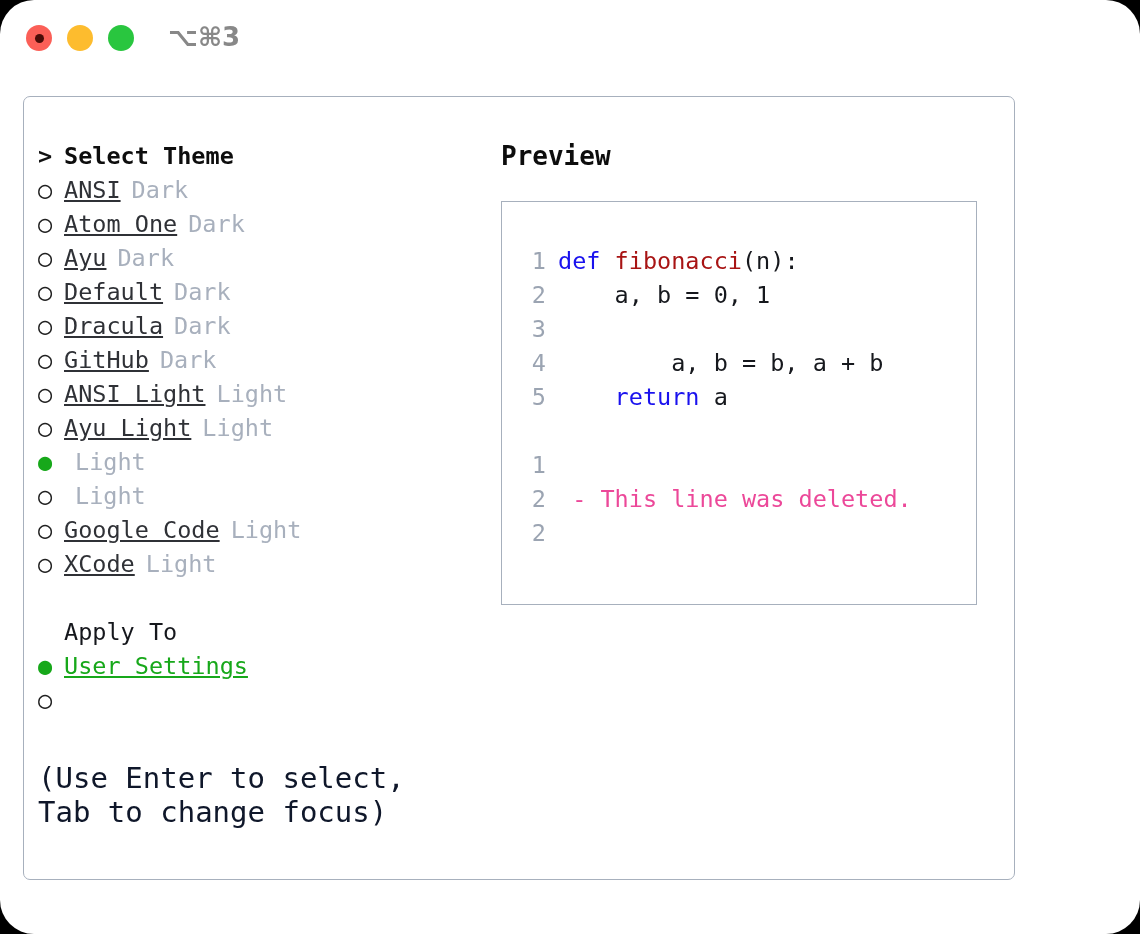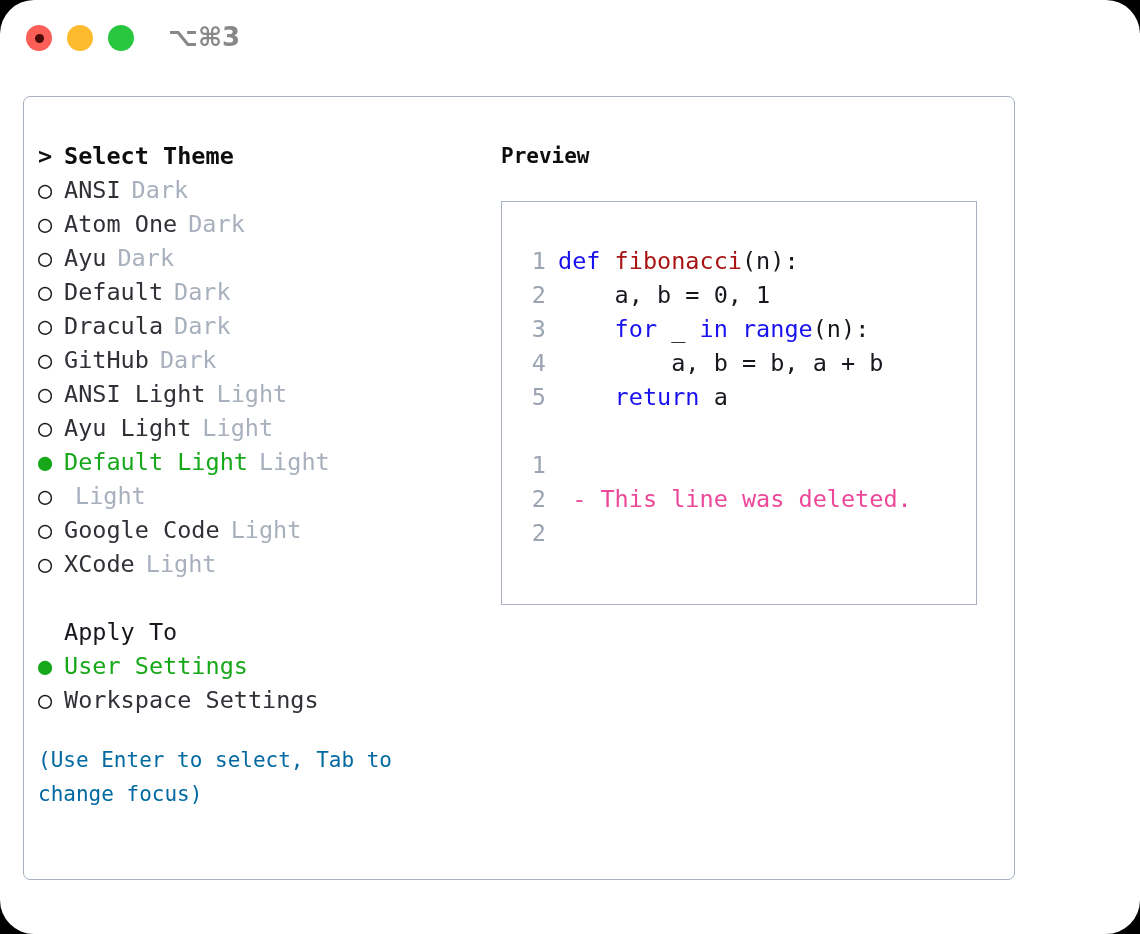--- a/index.html
+++ b/index.html
@@ -114,53 +114,54 @@
   .marker.hollow { color: #222222; }
   .marker.filled { color: #17a81a; }
   .marker.blank  { color: transparent; }
 
   .label-head {
     color: #0d0d0d;
     font-weight: bold;
   }
   .label-main {
     color: #2f3136;
+    text-decoration: underline;
   }
   .label-main.sel {
     color: #17a81a;
   }
   .label-dim {
     color: #a8b0bd;
     padding-left: 11px;
   }
   .group-head {
     color: #15171c;
     font-weight: normal;
   }
 
   .spacer-sm { height: 34px; }
 
   .hint {
-    margin-top: 26px;
-    font-size: 21px;
-    line-height: 34px;
-    color: #0369a1;
+    margin-top: 44px;
+    font-size: 29px;
+    line-height: 34px;
+    color: #0f172a;
     width: 410px;
     white-space: normal;
   }
 
   
   .right-col {
     position: absolute;
     left: 477px;
     top: 42px;
     width: 500px;
   }
   .preview-title {
-    font-size: 21px;
+    font-size: 26px;
     font-weight: bold;
     color: #0d0d0d;
     line-height: 34px;
   }
   .code-box {
     margin-top: 28px;
     width: 476px;
     height: 404px;
     border: 1.6px solid #a7b0bd;
     box-sizing: border-box;
@@ -222,50 +223,50 @@
 
       <div id="theme-list">
           <div class="row"><span class="marker hollow">○</span><span class="label-main">ANSI</span><span class="label-dim">Dark</span></div>
           <div class="row"><span class="marker hollow">○</span><span class="label-main">Atom One</span><span class="label-dim">Dark</span></div>
           <div class="row"><span class="marker hollow">○</span><span class="label-main">Ayu</span><span class="label-dim">Dark</span></div>
           <div class="row"><span class="marker hollow">○</span><span class="label-main">Default</span><span class="label-dim">Dark</span></div>
           <div class="row"><span class="marker hollow">○</span><span class="label-main">Dracula</span><span class="label-dim">Dark</span></div>
           <div class="row"><span class="marker hollow">○</span><span class="label-main">GitHub</span><span class="label-dim">Dark</span></div>
           <div class="row"><span class="marker hollow">○</span><span class="label-main">ANSI Light</span><span class="label-dim">Light</span></div>
           <div class="row"><span class="marker hollow">○</span><span class="label-main">Ayu Light</span><span class="label-dim">Light</span></div>
-          <div class="row"><span class="marker filled">●</span><span class="label-main sel">Default Light</span><span class="label-dim">Light</span></div>
+          <div class="row"><span class="marker filled">●</span><span class="label-dim">Light</span></div>
           <div class="row"><span class="marker hollow">○</span><span class="label-dim">Light</span></div>
           <div class="row"><span class="marker hollow">○</span><span class="label-main">Google Code</span><span class="label-dim">Light</span></div>
           <div class="row"><span class="marker hollow">○</span><span class="label-main">XCode</span><span class="label-dim">Light</span></div>
         </div>
 
       <div class="spacer-sm"></div>
 
       <div class="row">
         <span class="marker blank">○</span>
         <span class="group-head">Apply To</span>
       </div>
 
       <div id="apply-list">
           <div class="row"><span class="marker filled">●</span><span class="label-main sel">User Settings</span></div>
-          <div class="row"><span class="marker hollow">○</span><span class="label-main">Workspace Settings</span></div>
+          <div class="row"><span class="marker hollow">○</span></div>
         </div>
 
       <div class="hint">(Use Enter to select, Tab to change focus)</div>
     </div>
 
     <div class="right-col">
       <div class="preview-title">Preview</div>
 
       <div class="code-box">
         <div class="code-inner">
           <div id="code-lines">
               <div class="cline"><span class="lnum">1</span><span class="ctext"><span class="tok-kw">def </span><span class="tok-fn">fibonacci</span><span class="tok-pl">(n):</span></span></div>
               <div class="cline"><span class="lnum">2</span><span class="ctext"><span class="tok-pl">    a, b = 0, 1</span></span></div>
-              <div class="cline"><span class="lnum">3</span><span class="ctext"><span class="tok-pl">    </span><span class="tok-kw">for</span><span class="tok-pl"> _ </span><span class="tok-kw">in</span><span class="tok-pl"> </span><span class="tok-kw">range</span><span class="tok-pl">(n):</span></span></div>
+              <div class="cline"><span class="lnum">3</span></div>
               <div class="cline"><span class="lnum">4</span><span class="ctext"><span class="tok-pl">        a, b = b, a + b</span></span></div>
               <div class="cline"><span class="lnum">5</span><span class="ctext"><span class="tok-pl">    </span><span class="tok-kw">return</span><span class="tok-pl"> a</span></span></div>
             </div>
           <div class="blankline"></div>
           <div id="diff-lines">
               <div class="cline"><span class="lnum">1</span></div>
               <div class="cline"><span class="lnum">2</span><span class="ctext"><span class="tok-del"> - This line was deleted.</span></span></div>
               <div class="cline"><span class="lnum">2</span></div>
             </div>
         </div>

